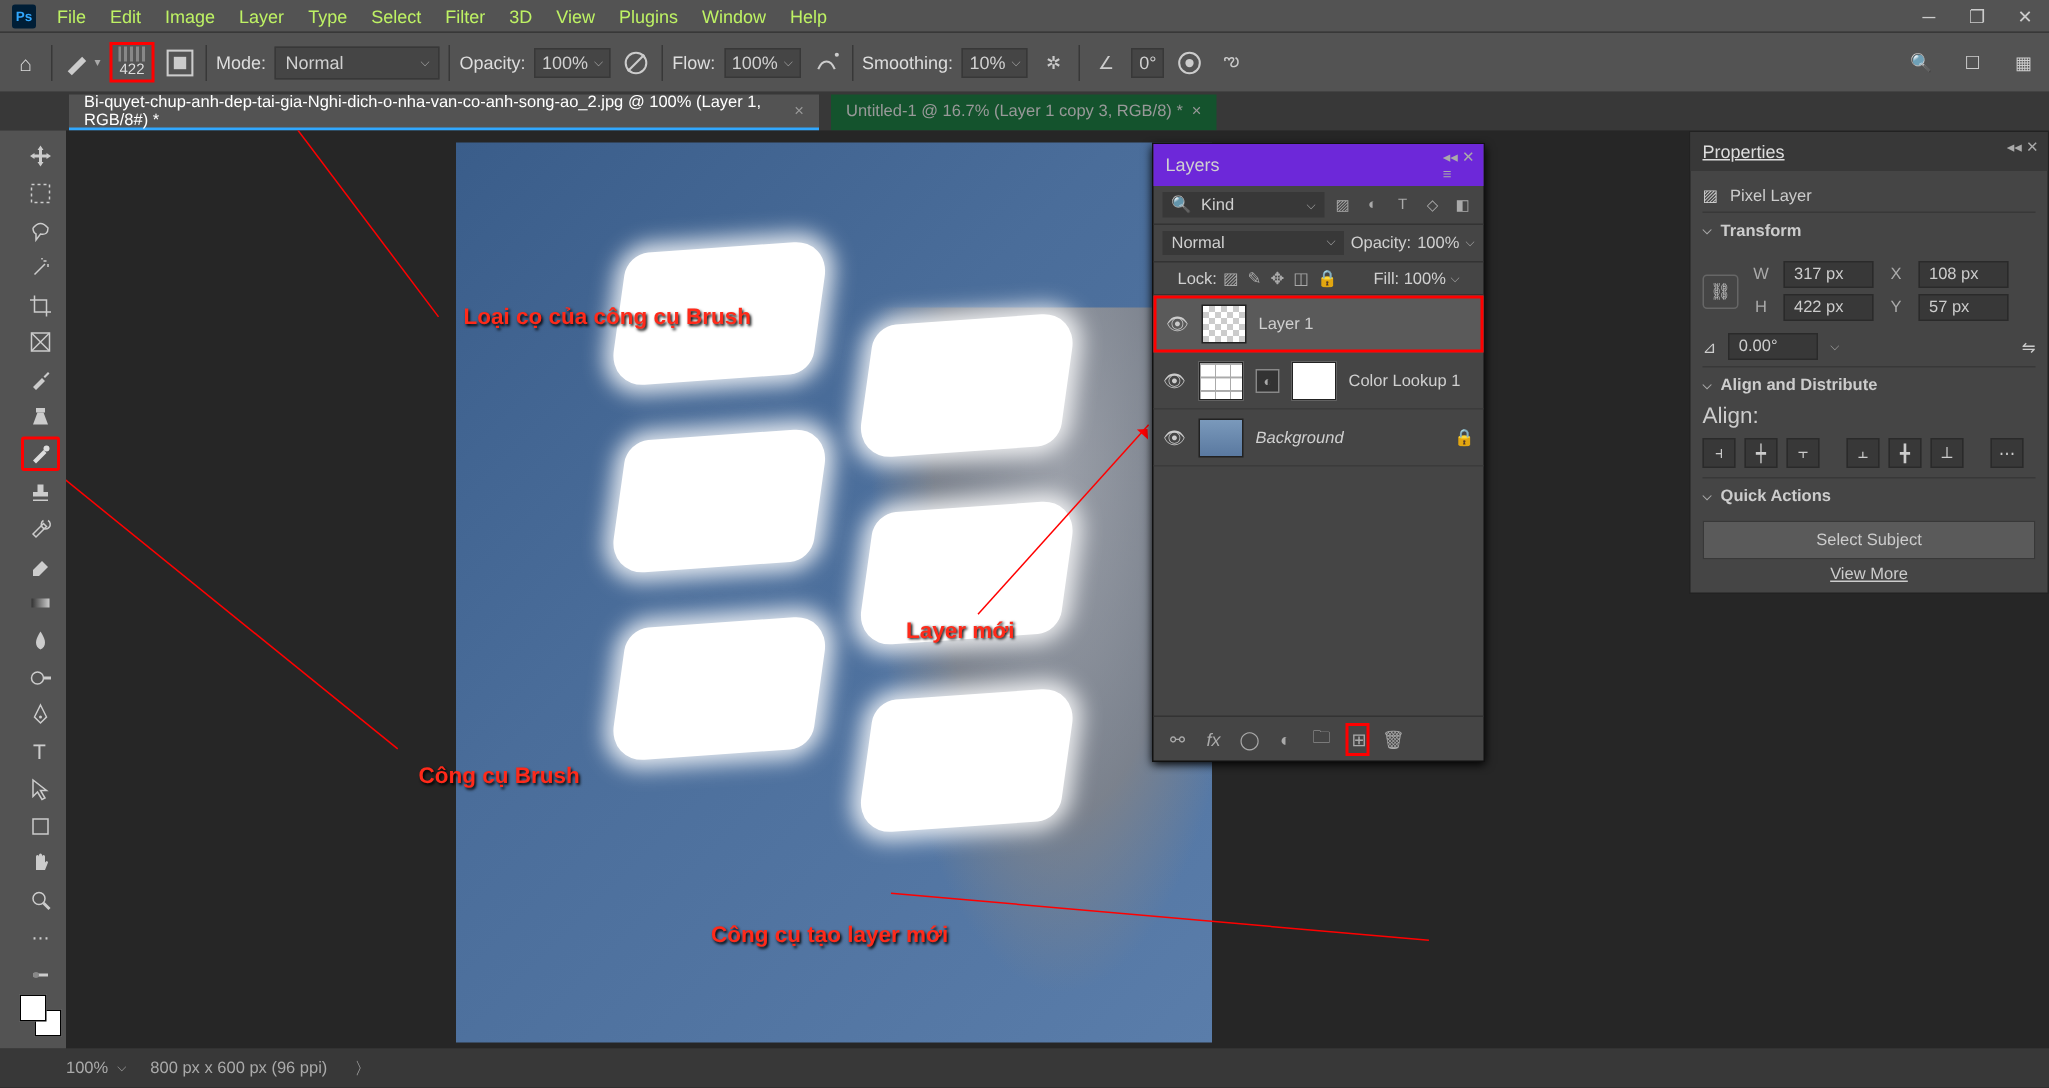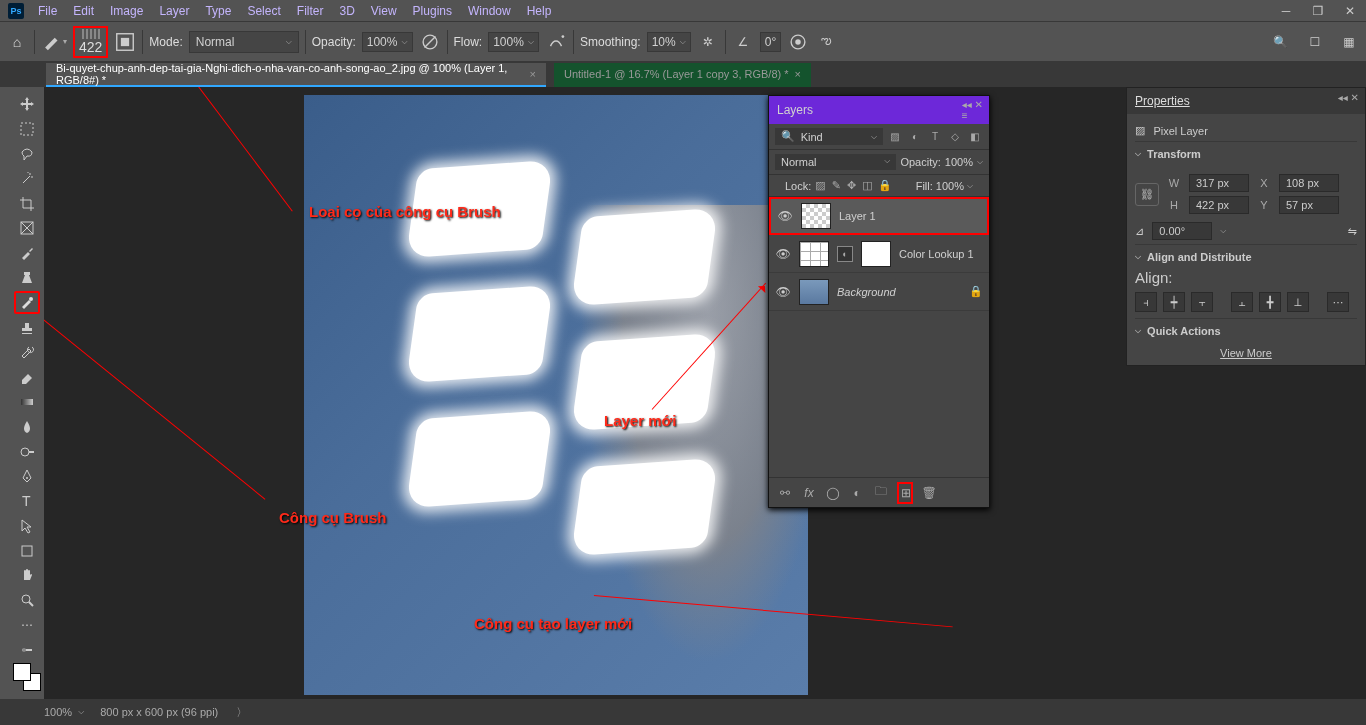--- a/index.html
+++ b/index.html
@@ -1,31 +1,31 @@
 <!DOCTYPE html>
 <html><head>
 <meta charset="utf-8">
 <style>
 * { margin: 0; padding: 0; box-sizing: border-box; font-family: "Segoe UI", Tahoma, sans-serif; user-select: none; }
 body { background: #323232; width: 1366px; height: 725px; overflow: hidden; color: #d0d0d0; font-size: 12px; position: relative; }
 
 
 .menu-bar { height: 21px; background: #535353; display: flex; align-items: center; padding-left: 2px; }
 .ps-logo { width: 16px; height: 16px; background: #001e36; color: #31a8ff; font-size: 9px; font-weight: bold; display: flex; align-items: center; justify-content: center; border-radius: 2px; margin: 0 6px; }
-.menu-item { padding: 0 8px; height: 21px; display: flex; align-items: center; color: #c4b5fd; cursor: default; }
+.menu-item { padding: 0 8px; height: 21px; display: flex; align-items: center; color: #bef264; cursor: default; }
 .window-controls { position: absolute; right: 0; top: 0; display: flex; height: 21px; }
 .win-btn { width: 32px; height: 21px; display: flex; align-items: center; justify-content: center; color: #ccc; }
 
 
 .options-bar { height: 40px; background: #535353; border-top: 1px solid #383838; display: flex; align-items: center; padding: 0 6px; gap: 6px; position: relative; }
 .opt-home { width: 22px; color: #ddd; text-align: center; font-size: 14px; }
 .opt-brush-prev { width: 26px; height: 22px; display:flex; align-items:center; justify-content:center; }
 .opt-brush-size-box { display:flex; flex-direction:column; align-items:center; justify-content:center; border:2px solid #f00; padding:1px 4px; position:relative; }
 .opt-brush-size-box .bs-thumb { width:18px; height:10px; background: repeating-linear-gradient(90deg,#888 0,#888 2px,#555 2px,#555 4px); }
-.opt-brush-size-box .bs-num { font-size:14px; color:#ddd; }
+.opt-brush-size-box .bs-num { font-size:10px; color:#ddd; }
 .opt-label { color:#ddd; }
 .opt-select { background:#454545; border:1px solid #383838; height:22px; padding:0 6px; display:flex; align-items:center; min-width:110px; justify-content:space-between; }
 .opt-pct { background:#454545; border:1px solid #383838; height:20px; padding:0 4px; display:flex; align-items:center; gap:4px; }
 .opt-icon { width:22px; height:22px; display:flex; align-items:center; justify-content:center; color:#ccc; }
 .opt-sep { width:1px; height:24px; background:#383838; }
 .opt-right { position:absolute; right:6px; display:flex; gap:12px; }
 
 
 .doc-tabs { height: 26px; background:#383838; display:flex; align-items:flex-end; padding-left:46px; gap:8px; }
 .doc-tab { height:24px; padding:0 10px; display:flex; align-items:center; color:#fff; font-size:11px; background:#535353; border-bottom:2px solid #31a8ff; max-width:500px; gap:6px;}
@@ -428,20 +428,21 @@
           <div class="align-btn">╋</div>
           <div class="align-btn">⟂</div>
           <div style="width:6px;"></div>
           <div class="align-btn">⋯</div>
         </div>
 
         <div class="prop-section-hdr">
             <span class="chev">⌵</span>
             <span>Quick Actions</span>
           </div>
+        <div class="qa-btn">Select Subject</div>
         <div class="qa-link">View More</div>
       </div>
     </div>
   </div>
 </div>
 
 <div class="layers-panel">
   <div class="lp-tabrow">
     <span>Layers</span>
     <span class="collapse">◂◂ ✕<br>≡</span>

